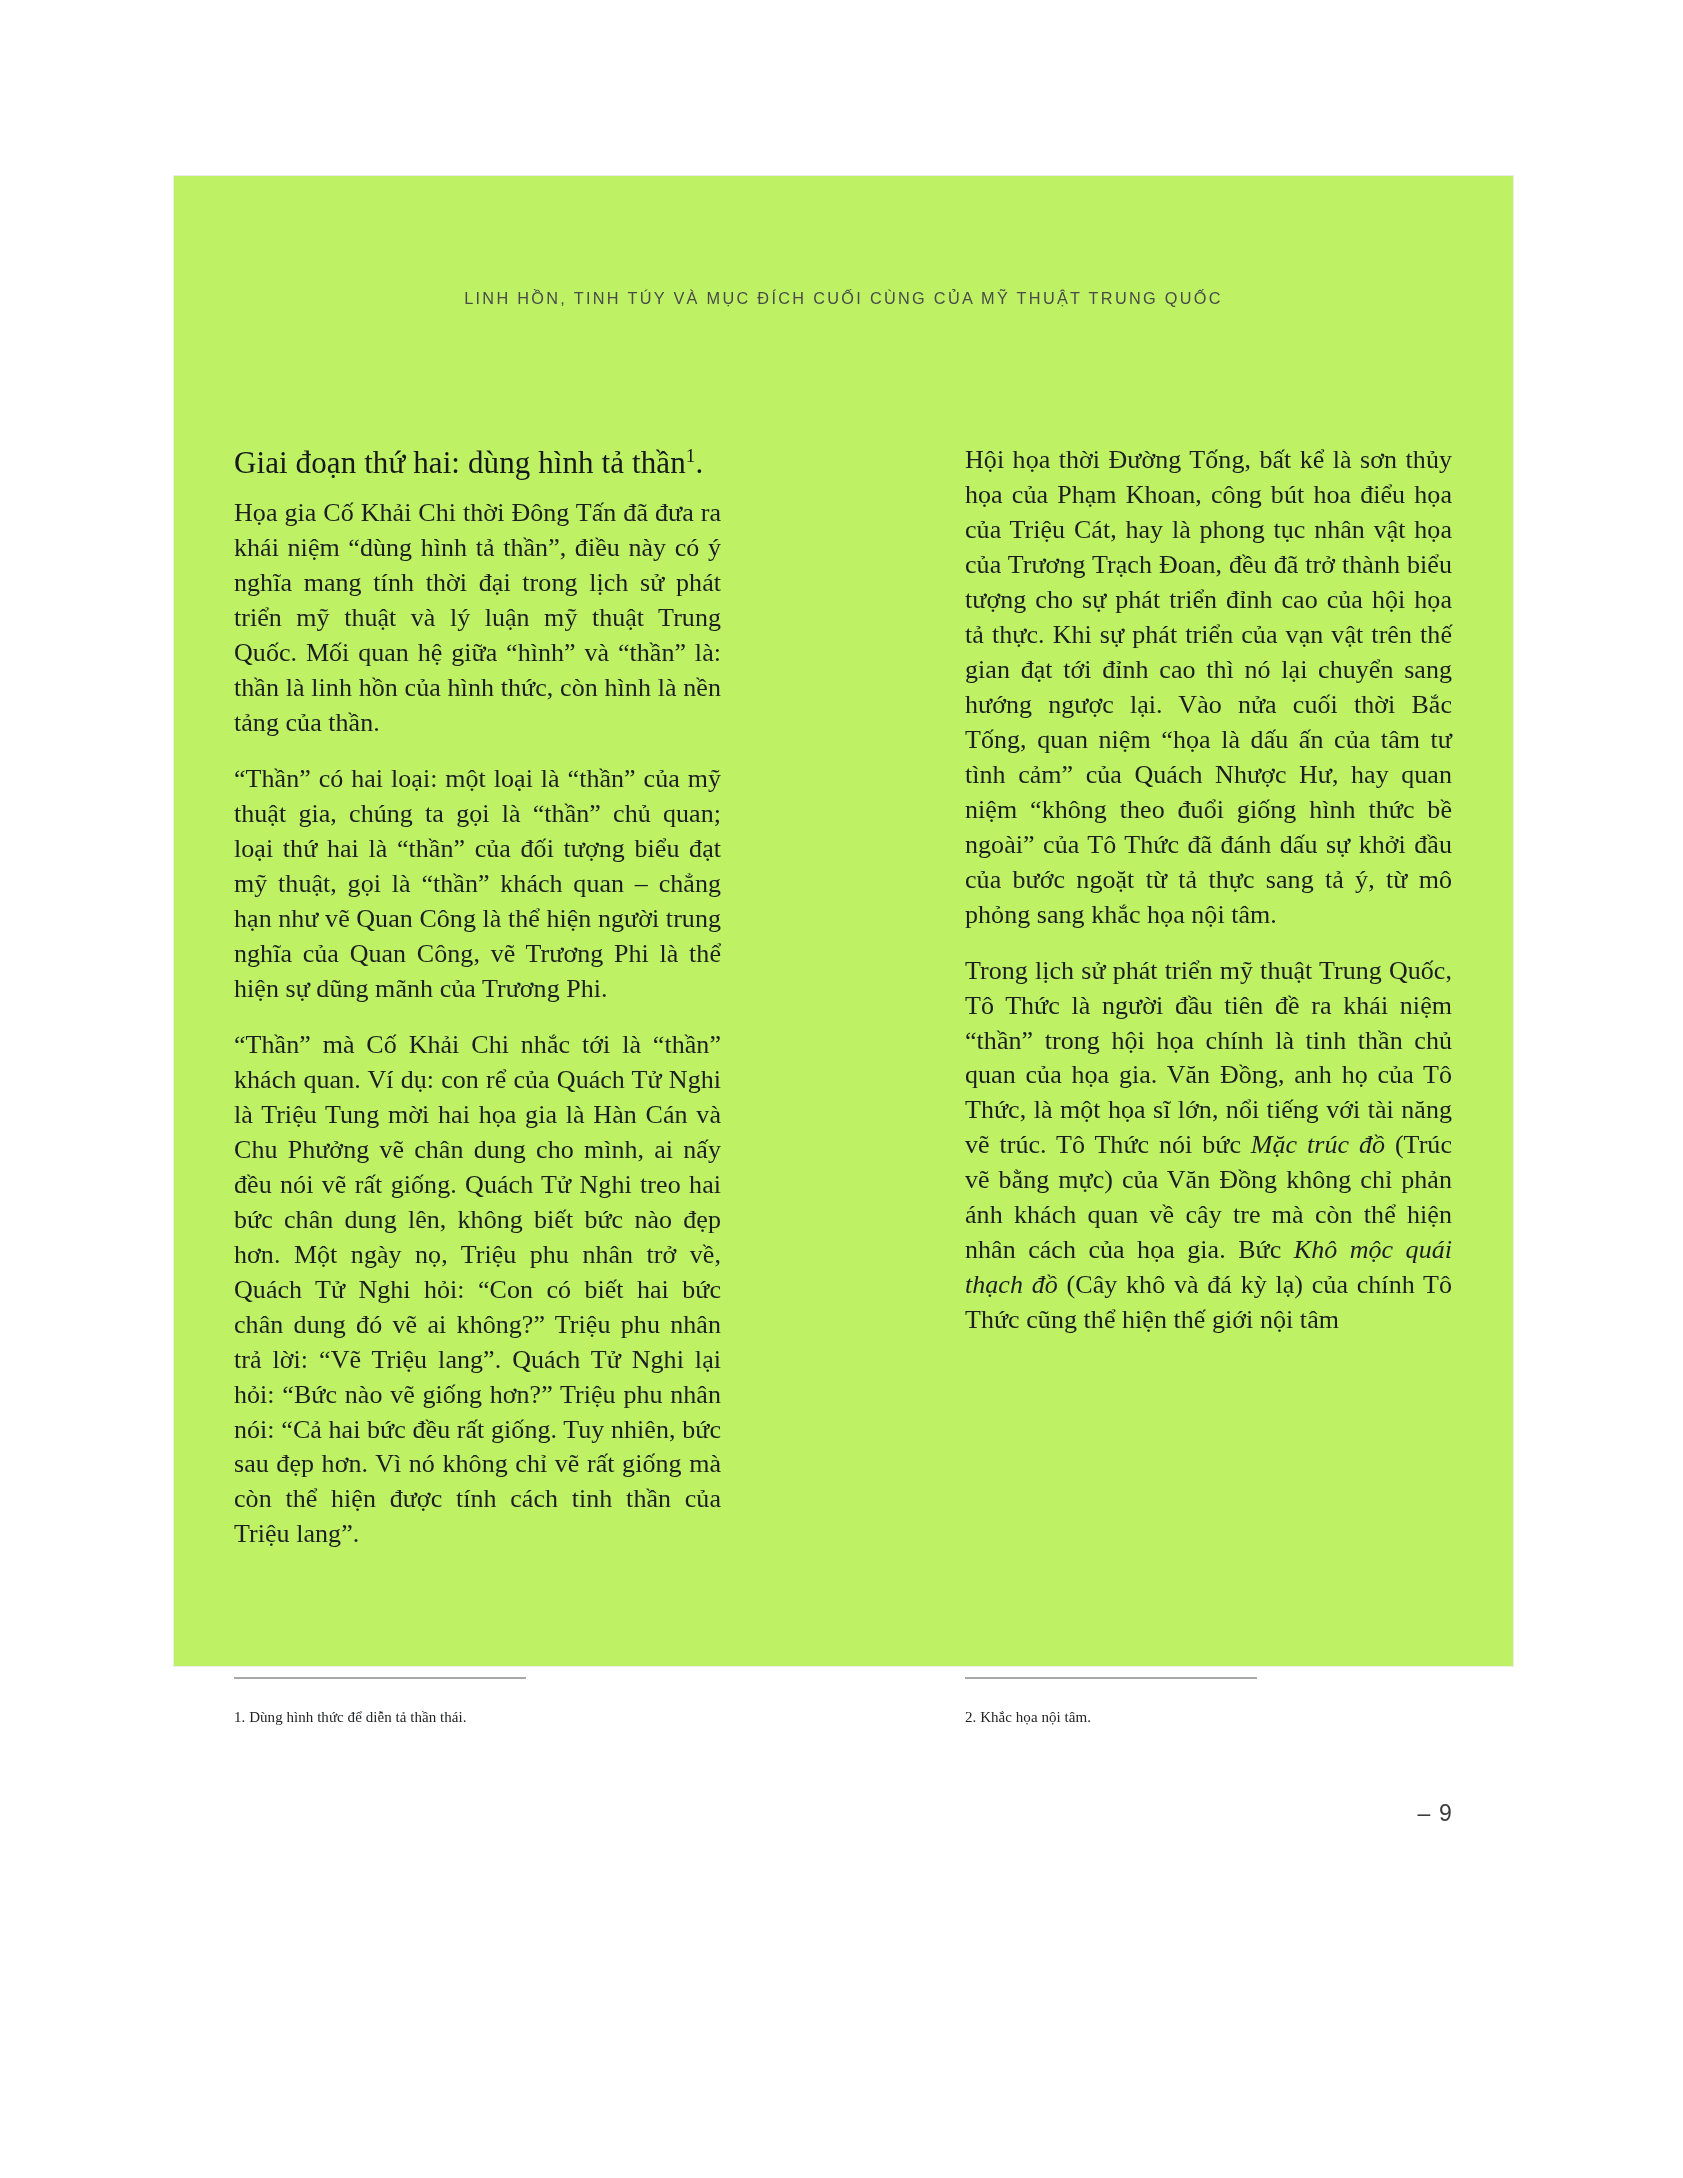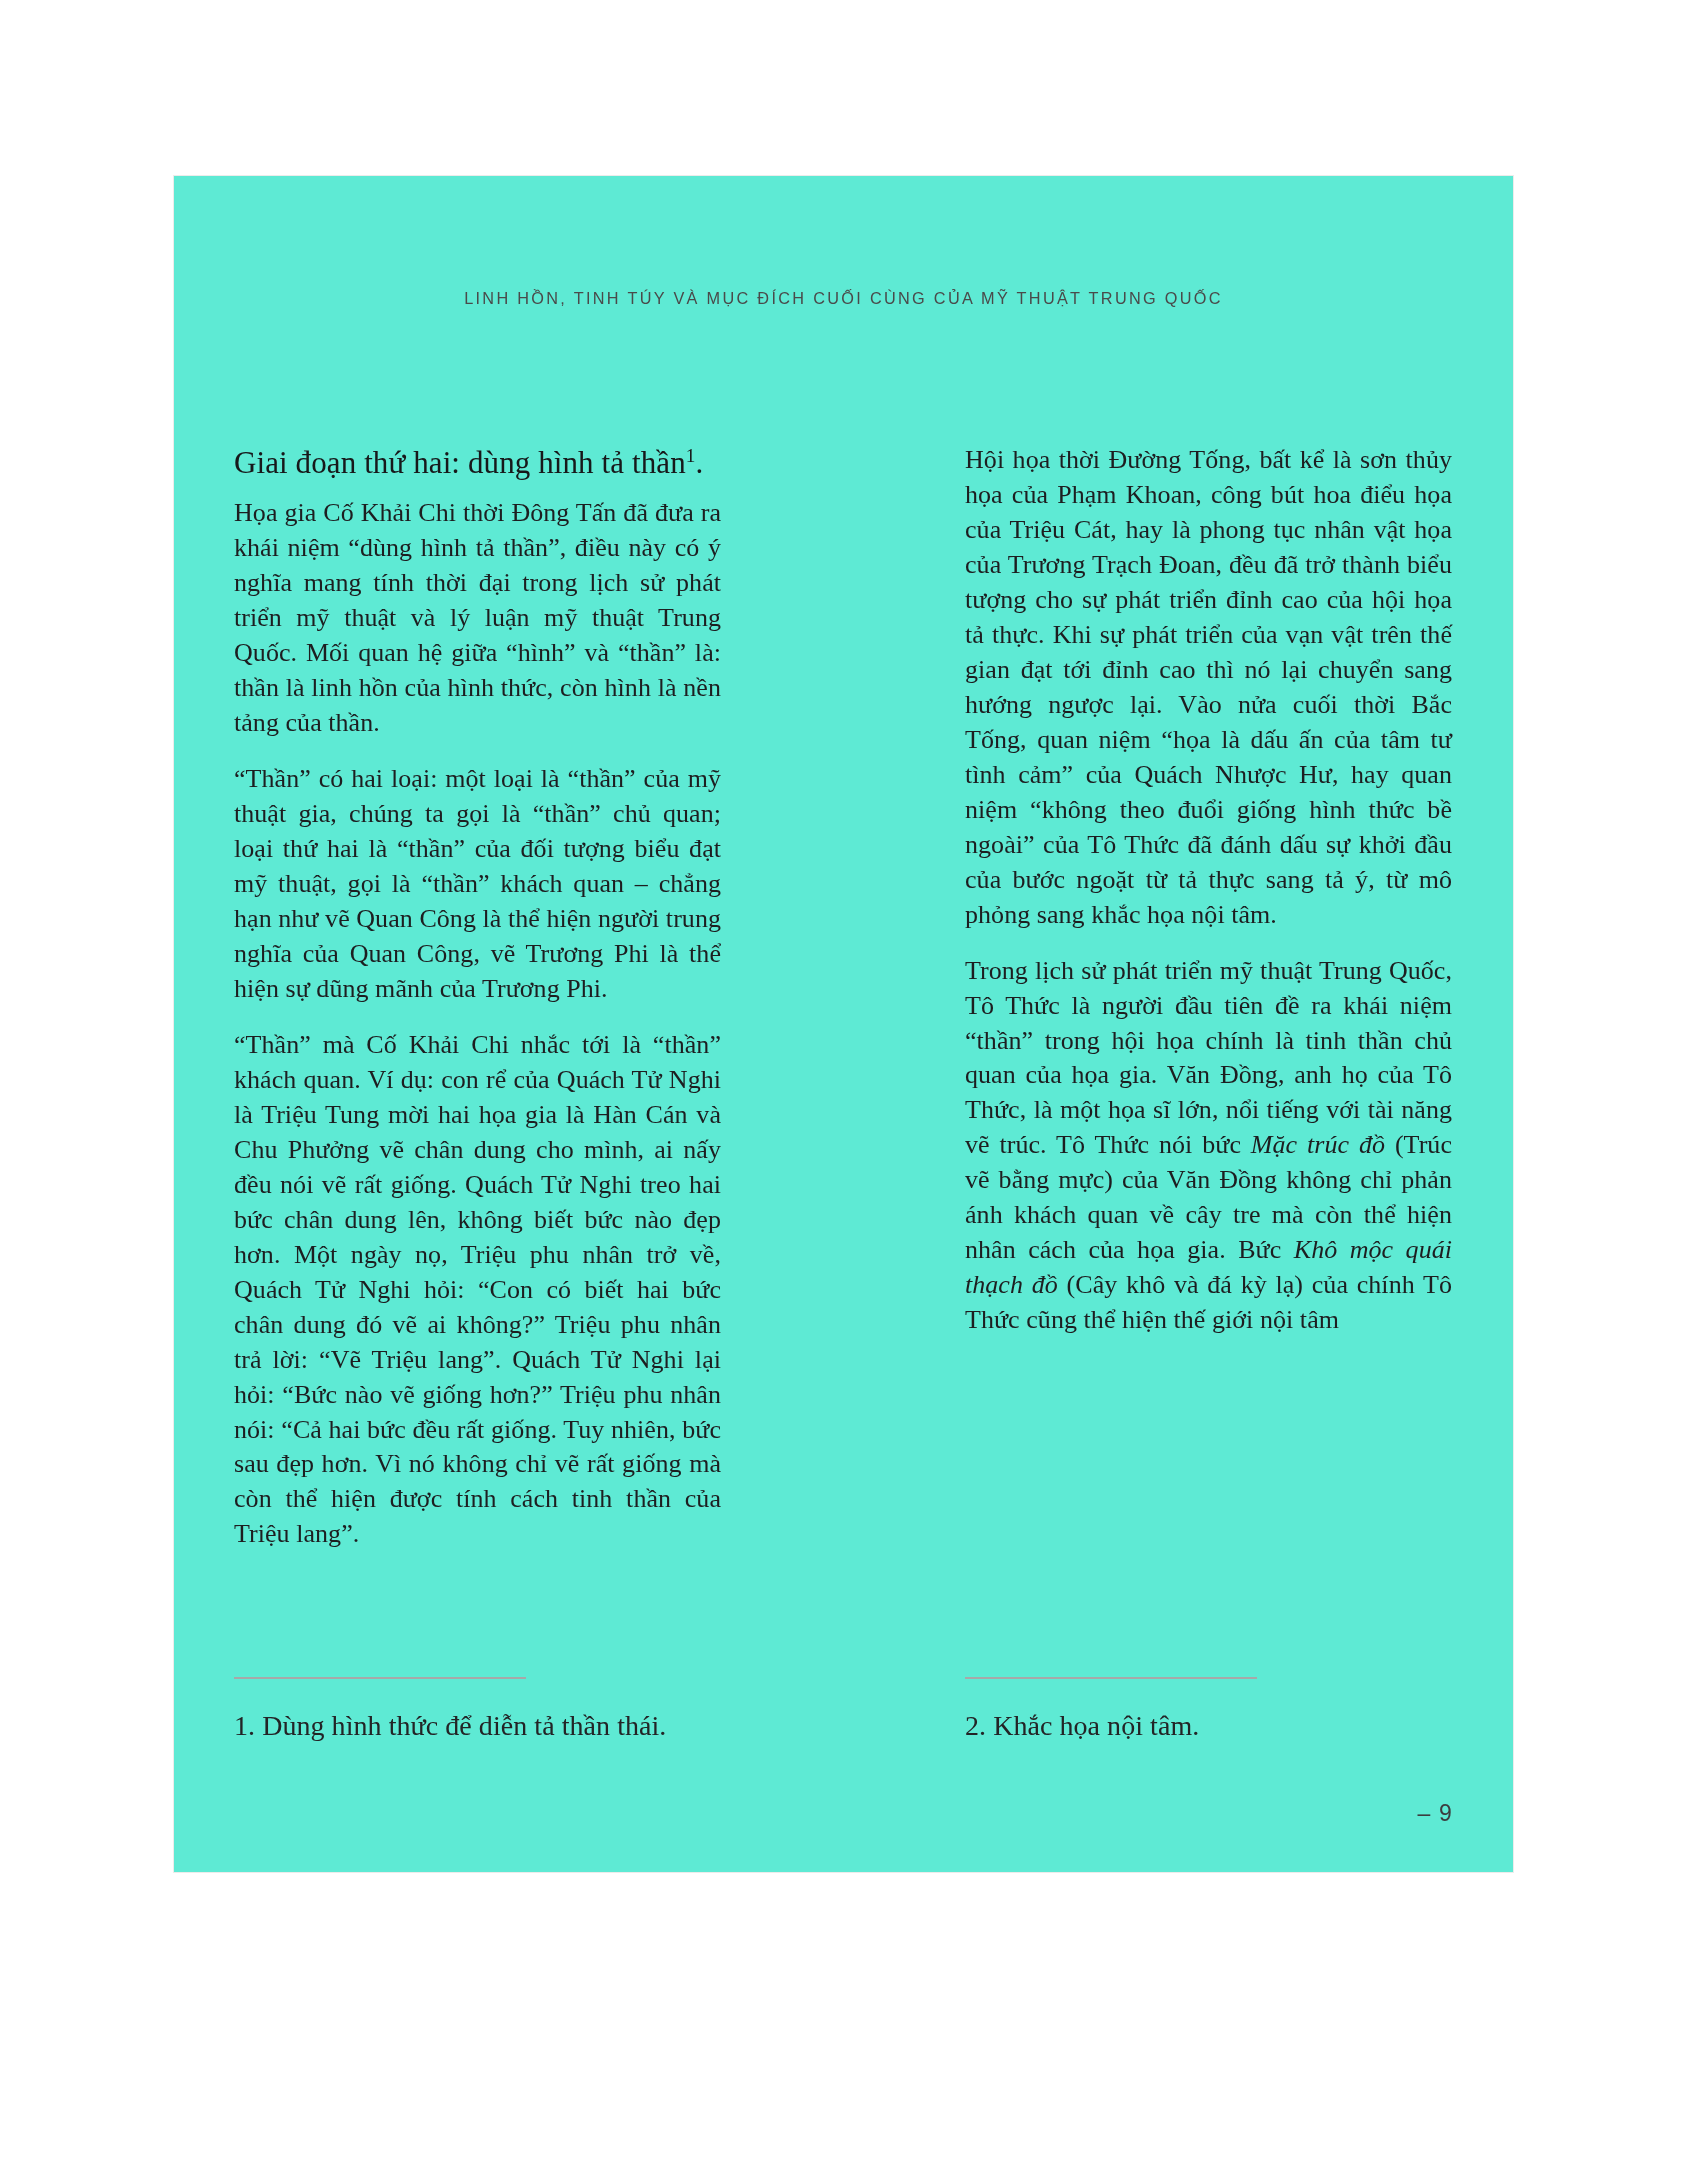--- a/index.html
+++ b/index.html
@@ -19,22 +19,22 @@
     width: 1683px;
     height: 2178px;
     background: #ffffff;
     overflow: hidden;
   }
   .page {
     position: absolute;
     left: 174px;
     top: 176px;
     width: 1339px;
-    height: 1696px;
-    background: #5eead4;
+    height: 1490px;
+    background: #bef264;
     box-shadow: 0 0 0 1px #ececeb;
   }
   .running-head {
     position: absolute;
     left: 0;
     right: 0;
     top: 113px;
     text-align: center;
     font-family: "Liberation Sans", "DejaVu Sans", sans-serif;
     font-size: 16.3px;
@@ -98,21 +98,21 @@
   .fcol {
     width: 487px;
   }
   .fn-rule {
     width: 292px;
     height: 2px;
     background: #a8a8a8;
     margin-bottom: 28px;
   }
   .fn-text {
-    font-size: 28px;
+    font-size: 15px;
     line-height: 1.35;
     color: #232426;
     letter-spacing: 0.05px;
   }
   .folio {
     position: absolute;
     right: 60px;
     top: 1624px;
     font-family: "Liberation Sans", "DejaVu Sans", sans-serif;
     font-size: 23px;

